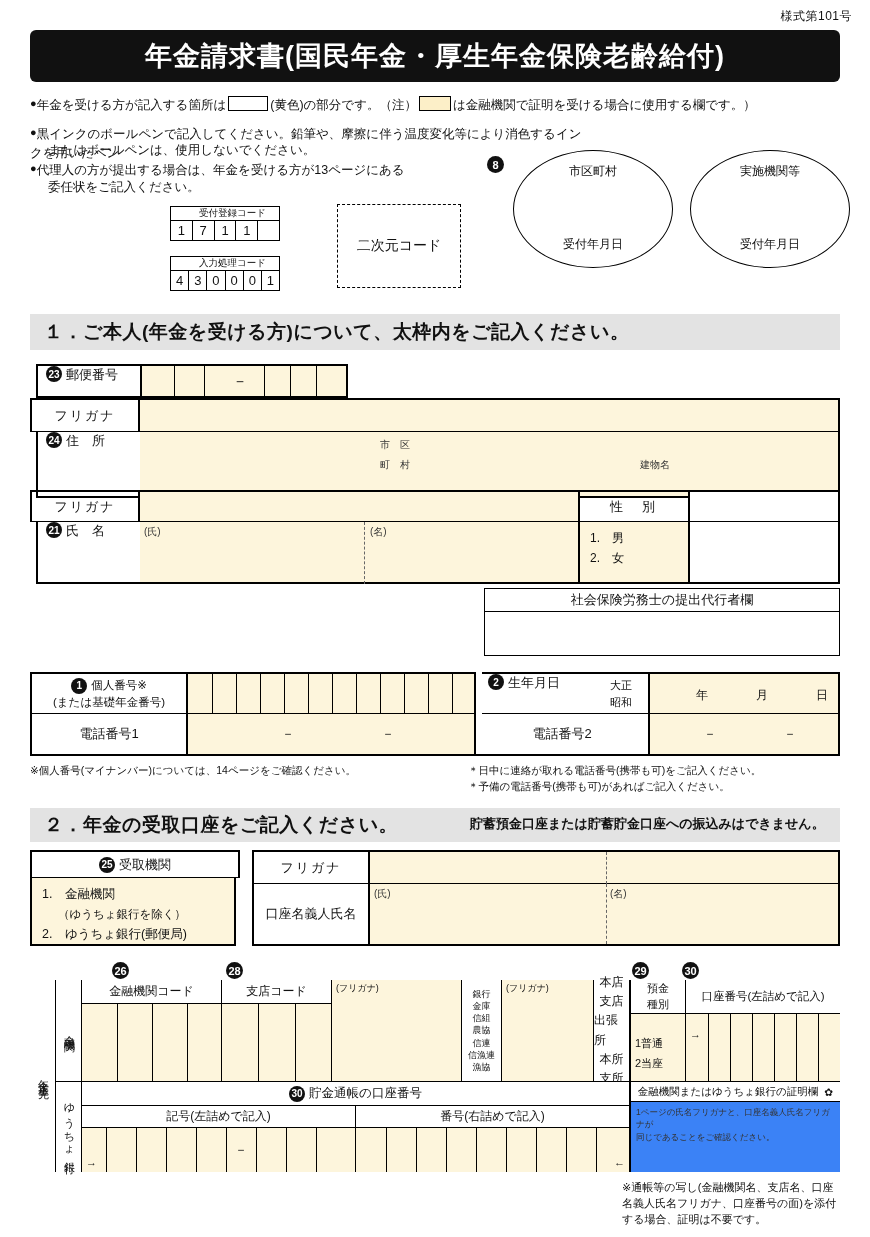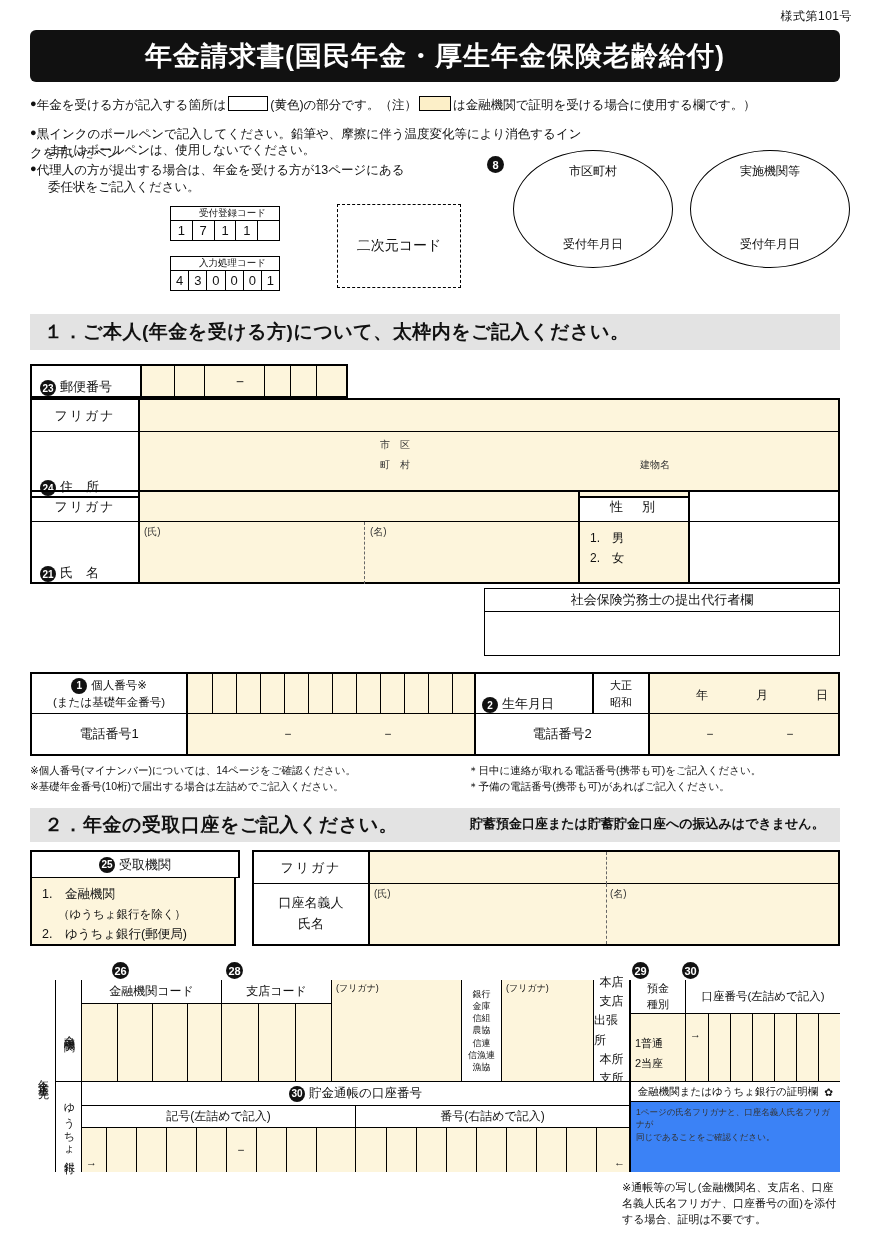--- a/index.html
+++ b/index.html
@@ -15,21 +15,21 @@
     margin:0 auto;
     background:#fff;
     overflow:hidden;
   }
   .abs{position:absolute;box-sizing:border-box;}
   .ylw{background:#fdf5dc;}
   .orng{background:#3b82f6;}
   .bd{border:1px solid #000;}
   .bd2{border:2px solid #000;}
   .ctr{display:flex;align-items:center;justify-content:center;text-align:center;}
-  .lft{display:flex;align-items:flex-end;}
+  .lft{display:flex;align-items:flex-start;margin-left:6px;}
 
   
   #formno{
     top:8px;right:18px;font-size:12px;letter-spacing:0.5px;
   }
   #titlebar{
     left:30px;top:30px;width:810px;height:52px;
     background:#111;border-radius:6px;
     color:#fff;font-size:27px;font-weight:bold;letter-spacing:1px;
   }
@@ -289,21 +289,20 @@
     </div>
     <div class="abs ctr" style="left:446px;top:42px;width:174px;height:42px;border:2px solid #000;border-left:none;border-top:none;font-size:13px;background:#fff;">電話番号2</div>
     <div class="abs ylw" style="left:620px;top:42px;width:190px;height:42px;border:2px solid #000;border-left:none;border-top:none;">
       <div class="abs ctr" style="left:50px;top:12px;width:20px;height:16px;font-size:13px;">－</div>
       <div class="abs ctr" style="left:130px;top:12px;width:20px;height:16px;font-size:13px;">－</div>
     </div>
   </div>
 
   <div class="abs" style="left:30px;top:762px;width:420px;font-size:10.5px;line-height:1.55;">
     <div>※個人番号(マイナンバー)については、14ページをご確認ください。</div>
-    <div>※基礎年金番号(10桁)で届出する場合は左詰めでご記入ください。</div>
   </div>
   <div class="abs" style="left:468px;top:762px;width:380px;font-size:10.5px;line-height:1.55;">
     <div>＊日中に連絡が取れる電話番号(携帯も可)をご記入ください。</div>
     <div>＊予備の電話番号(携帯も可)があればご記入ください。</div>
   </div>
 
   <div class="abs secbar" id="sec2">２．年金の受取口座をご記入ください。</div>
   <div class="abs" id="sec2sub">貯蓄預金口座または貯蓄貯金口座への振込みはできません。</div>
 
   <div class="abs" id="recvBox">
@@ -316,21 +315,21 @@
       <div style="padding-left:16px;font-size:11.5px;">（ゆうちょ銀行を除く）</div>
       <div>2.　ゆうちょ銀行(郵便局)</div>
     </div>
   </div>
 
   <div class="abs" id="kouzaBox">
     <div class="abs ctr" style="left:0;top:0;width:118px;height:34px;border:2px solid #000;border-bottom:1px solid #000;font-size:13px;background:#fff;letter-spacing:2px;">フリガナ</div>
     <div class="abs ylw" style="left:118px;top:0;width:470px;height:34px;border:2px solid #000;border-left:none;border-bottom:1px solid #000;">
       <div class="abs" style="left:236px;top:0;width:0;height:32px;border-left:1px dashed #666;"></div>
     </div>
-    <div class="abs" style="left:0;top:34px;width:118px;height:62px;border:2px solid #000;border-top:none;font-size:13px;background:#fff;display:flex;flex-direction:column;align-items:center;justify-content:center;line-height:1.6;">
+    <div class="abs" style="left:0;top:34px;width:118px;height:62px;border:2px solid #000;border-top:none;font-size:13px;background:#fff;display:flex;flex-direction:row;align-items:center;justify-content:center;line-height:1.6;">
       <div>口座名義人</div>
       <div>氏名</div>
     </div>
     <div class="abs ylw" style="left:118px;top:34px;width:470px;height:62px;border:2px solid #000;border-left:none;border-top:none;">
       <div class="abs sublbl" style="left:4px;top:3px;">(氏)</div>
       <div class="abs sublbl" style="left:240px;top:3px;">(名)</div>
       <div class="abs" style="left:236px;top:0;width:0;height:60px;border-left:1px dashed #666;"></div>
     </div>
   </div>
 

